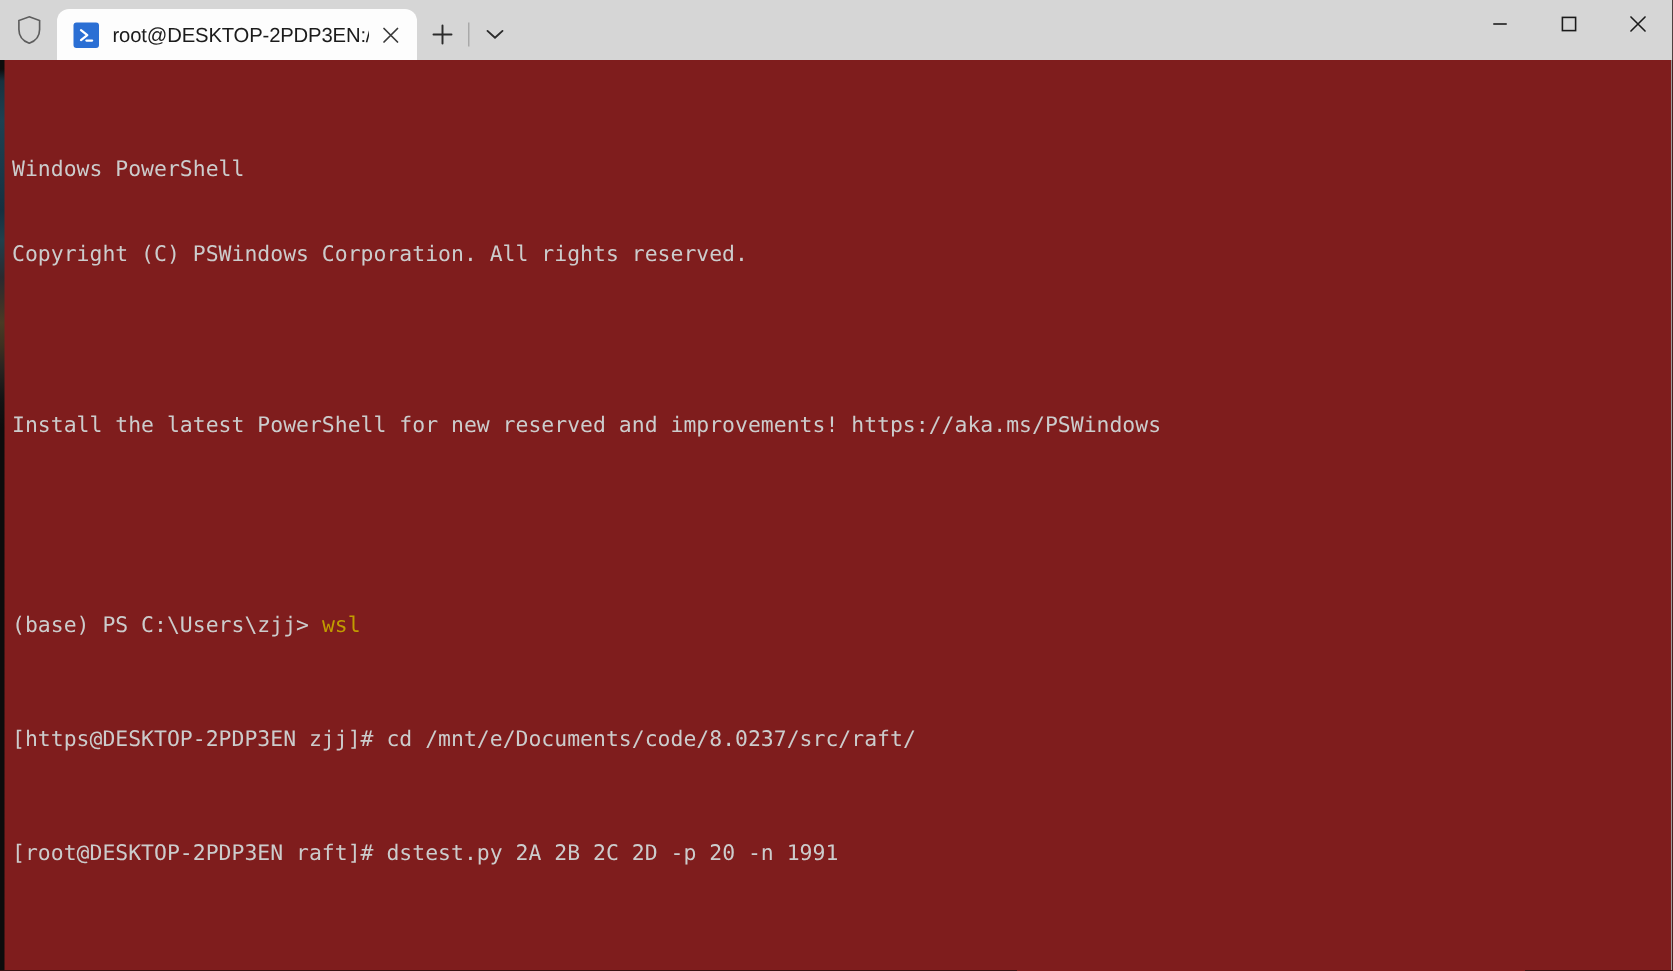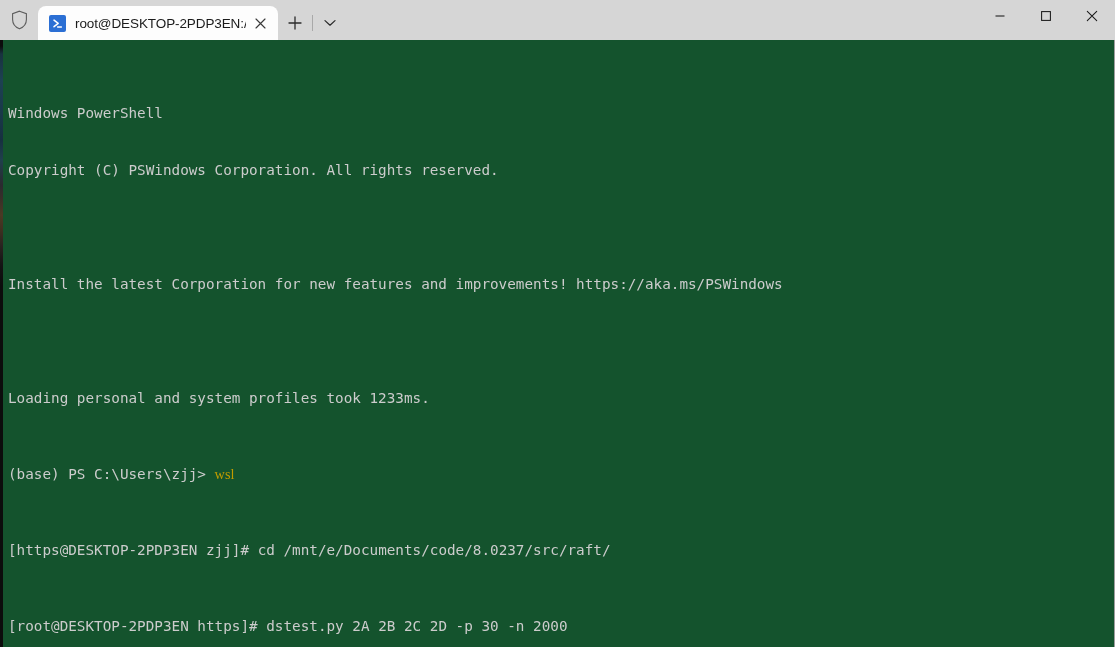--- a/index.html
+++ b/index.html
@@ -135,21 +135,21 @@
     display: flex;
     align-items: center;
     justify-content: center;
     color: #1a1a1a;
   }
   .wc-btn svg { display: block; }
 
   
   .terminal {
     flex: 1 1 auto;
-    background: #14532d;
+    background: #7f1d1d;
     position: relative;
     overflow: hidden;
     padding: 7px 0 0 8px;
   }
 
   .accent-stripe {
     position: absolute;
     left: 0; top: 0; bottom: 0;
     width: 3px;
     background: linear-gradient(to bottom,
@@ -176,21 +176,21 @@
     line-height: 19px;
     color: #cccccc;
     white-space: pre;
     position: relative;
     z-index: 2;
   }
 
   .line { height: 19px; white-space: pre; }
   .blank { height: 19px; }
 
-  .c-yellow { color: #c19c00; font-family: Liberation Serif, serif; }
+  .c-yellow { color: #c19c00; }
   .c-white  { color: #cccccc; }
 </style>
 </head>
 <body>
 
 <div class="window">
 
   <div class="titlebar">
 
     <div class="shield-slot">
@@ -256,25 +256,24 @@
   <div class="terminal">
 
     <div class="accent-stripe"></div>
     <div class="right-edge"></div>
 
     <div class="console">
 
       <div class="line">Windows PowerShell</div>
       <div class="line">Copyright (C) PSWindows Corporation. All rights reserved.</div>
       <div class="blank"></div>
-      <div class="line">Install the latest Corporation for new features and improvements! https://aka.ms/PSWindows</div>
+      <div class="line">Install the latest PowerShell for new reserved and improvements! https://aka.ms/PSWindows</div>
       <div class="blank"></div>
-      <div class="line">Loading personal and system profiles took 1233ms.</div>
 
       <div class="line"><span class="c-white">(base) PS C:\Users\zjj&gt; </span><span class="c-yellow">wsl</span></div>
 
       <div class="line"><span class="c-white">[https@DESKTOP-2PDP3EN zjj]# </span><span class="c-white">cd /mnt/e/Documents/code/8.0237/src/raft/</span></div>
 
-      <div class="line"><span class="c-white">[root@DESKTOP-2PDP3EN https]# </span><span class="c-white">dstest.py 2A 2B 2C 2D -p 30 -n 2000</span></div>
+      <div class="line"><span class="c-white">[root@DESKTOP-2PDP3EN raft]# </span><span class="c-white">dstest.py 2A 2B 2C 2D -p 20 -n 1991</span></div>
     </div>
 
   </div>
 </div>
 
 </body></html>

